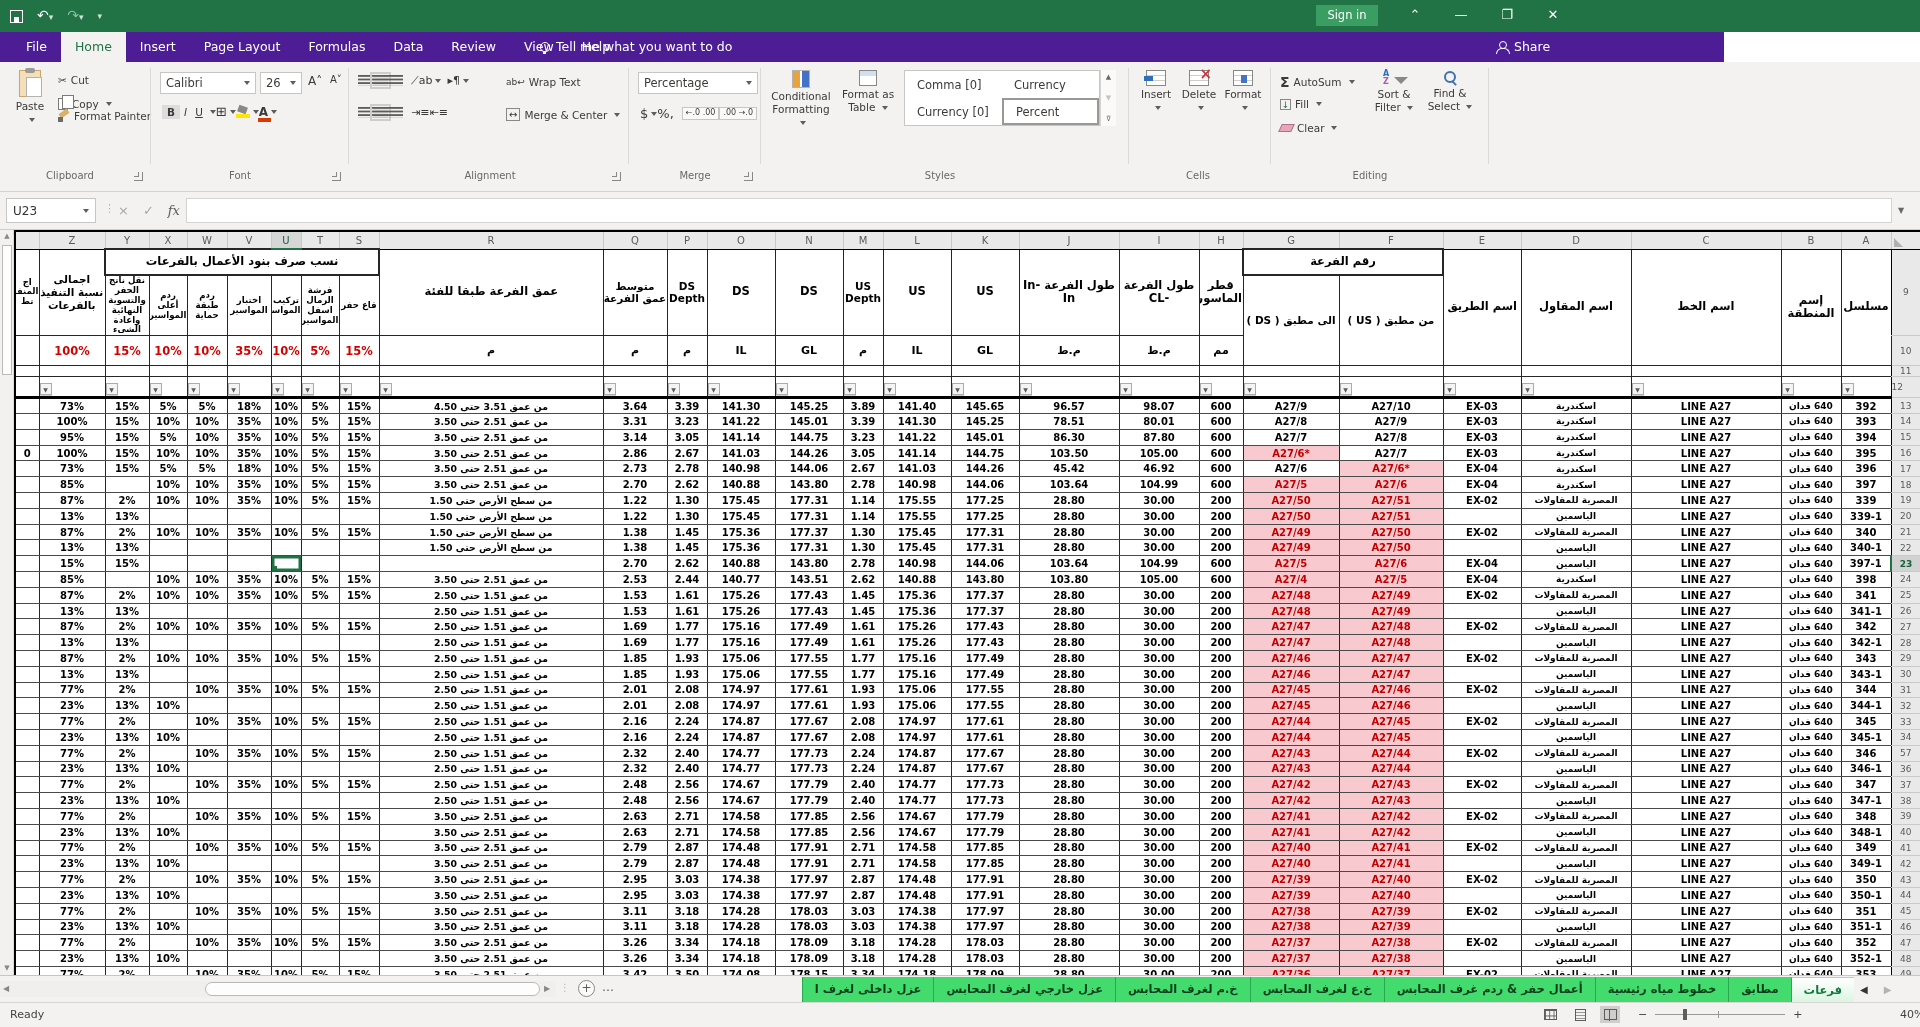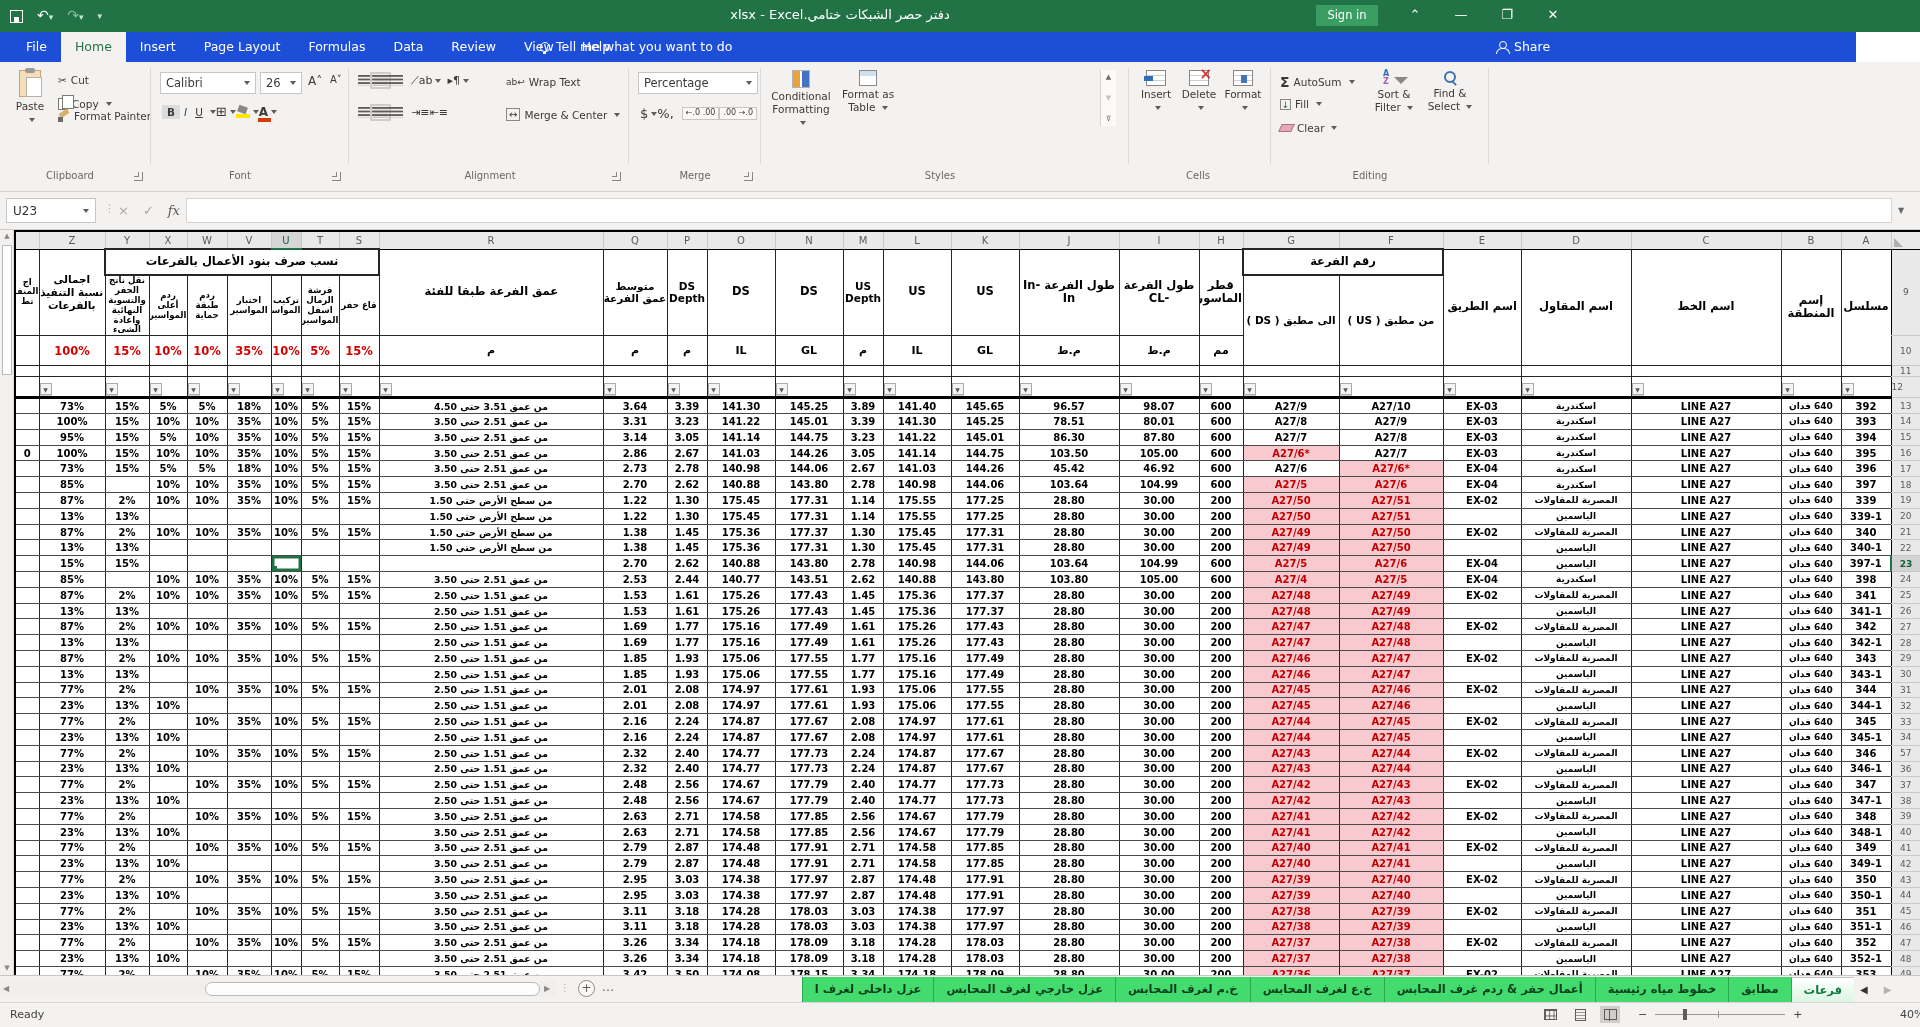--- a/index.html
+++ b/index.html
@@ -13,21 +13,21 @@
   .ic-save::after{content:"";position:absolute;left:3px;bottom:0;width:5px;height:5px;background:#fff}
   .undo,.redo{font-size:14px;line-height:14px;color:#fff}
   .redo{color:#8fbca6}
   .qcar{font-size:9px;color:#cfe3d8}
   .wtitle{position:absolute;left:560px;top:7px;width:560px;text-align:center;font-size:13px;color:#fff}
   .signin{position:absolute;left:1316px;top:5px;width:62px;height:21px;background:#3a9e63;color:#fff;font-size:11.5px;text-align:center;line-height:21px}
   .wbtns{position:absolute;left:1392px;top:0;display:flex}
   .wbtn{width:46px;height:30px;color:#fff;font-size:13px;text-align:center;line-height:30px}
 
   
-  .menubar{position:absolute;top:32px;left:0;width:1856px;height:30px;background:#1d4ed8;color:#fff}
+  .menubar{position:absolute;top:32px;left:0;width:1724px;height:30px;background:#4c1d95;color:#fff}
   .mtabs{position:absolute;left:12px;top:0;display:flex;height:30px;align-items:stretch}
   .mtab{padding:0 14px;font-size:12.5px;line-height:30px;color:#fff}
   .mtab.active{background:#f4f2f1;color:#217346}
   .tellme{position:absolute;left:540px;top:0;height:30px;line-height:30px;font-size:12.5px;color:#fff;display:flex;align-items:center;gap:6px}
   .bulb{width:10px;height:10px;border:1.5px solid #fff;border-radius:50% 50% 40% 40%;position:relative}
   .bulb::after{content:"";position:absolute;left:2px;bottom:-3px;width:3px;height:2px;background:#fff}
   .share{position:absolute;left:1496px;top:0;height:30px;line-height:30px;font-size:12.5px;color:#fff;display:flex;align-items:center;gap:6px}
   .person{width:12px;height:12px;position:relative}
   .person::before{content:"";position:absolute;left:3px;top:0;width:6px;height:6px;border:1.2px solid #fff;border-radius:50%}
   .person::after{content:"";position:absolute;left:0;bottom:-1px;width:12px;height:5px;border:1.2px solid #fff;border-bottom:none;border-radius:6px 6px 0 0}
@@ -165,21 +165,20 @@
 
 <div class="app">
 
   <div class="titlebar">
     <div class="qat">
       <span class="ic-save"></span>
       <span class="undo">↶<span class="qcar">▾</span></span>
       <span class="redo">↷<span class="qcar">▾</span></span>
       <span class="qcar">▾</span>
     </div>
-    <div class="wtitle" dir="rtl">دفتر حصر الشبكات ختامي.xlsx  -  Excel</div>
     <div class="signin">Sign in</div>
     <div class="wbtns">
       <div class="wbtn">⌃</div>
       <div class="wbtn">—</div>
       <div class="wbtn">❐</div>
       <div class="wbtn">✕</div>
     </div>
   </div>
 
   <div class="menubar">
@@ -298,20 +297,26 @@
     <span class="launcher" style="left:744px"></span>
     <div class="gsep" style="left:760px"></div>
 
     <div class="bigbtn" style="left:768px;width:66px">
       <div class="ic-condfmt"></div>
       <span>Conditional</span><br><span>Formatting</span> <span class="car"></span>
     </div>
     <div class="bigbtn" style="left:838px;width:60px">
       <div class="ic-fmttable"></div>
       <span>Format as</span><br><span>Table</span> <span class="car"></span>
+    </div>
+    <div class="gallery" style="left:904px;top:8px;width:196px;height:56px">
+      <div class="gitem">Comma [0]</div>
+      <div class="gitem">Currency</div>
+      <div class="gitem">Currency [0]</div>
+      <div class="gitem sel">Percent</div>
     </div>
     <div class="gscroll" style="left:1100px;top:8px;height:56px">
         <span>▲</span>
         <span style="color:#c5c3c1">▼</span>
         <span>⊽</span>
       </div>
     <div class="glabel" style="left:910px;width:60px">Styles</div>
     <div class="gsep" style="left:1128px"></div>
 
     <div class="bigbtn" style="left:1136px;width:40px">

